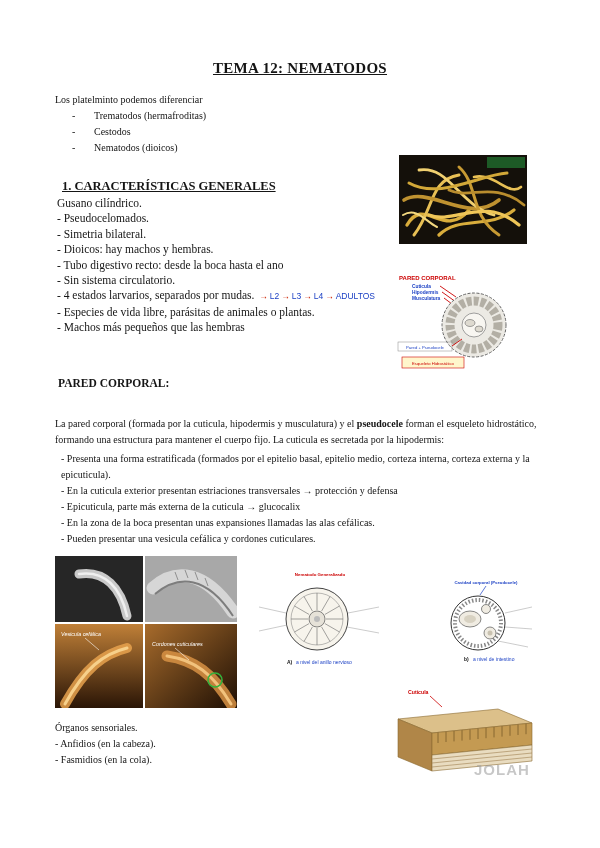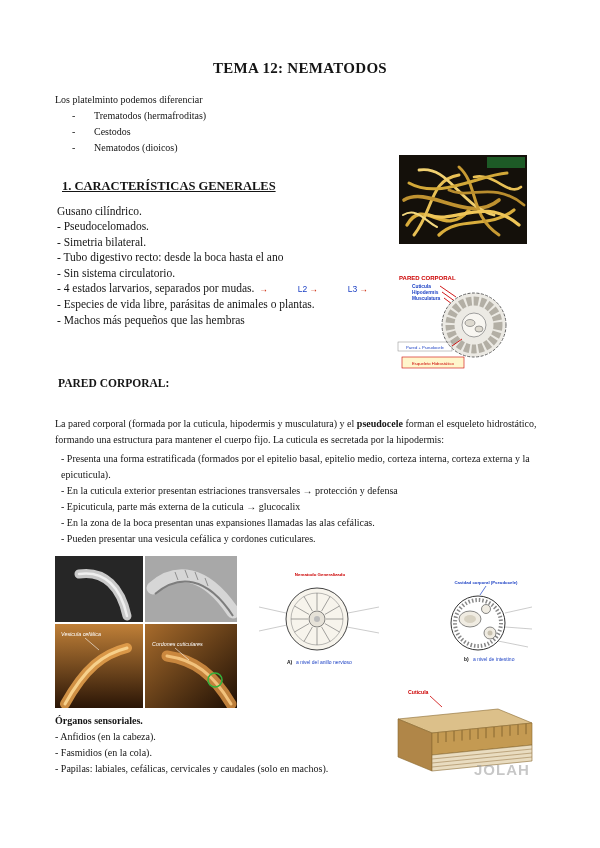--- a/index.html
+++ b/index.html
@@ -2,36 +2,36 @@
 <html><head>
 <meta charset="utf-8">
 <style>
   html,body{margin:0;padding:0;background:#888;}
   .page{
     position:relative;width:600px;height:848px;background:#ffffff;
     font-family:"Liberation Serif", serif;color:#151515;overflow:hidden;
     margin:0 auto;
   }
   .abs{position:absolute;}
-  .title{top:50px;left:0;width:600px;text-align:center;font-size:15px;font-weight:bold;letter-spacing:.3px;}
+  .title{top:50px;left:0;width:600px;text-align:center;font-size:15px;font-weight:bold;letter-spacing:.3px;text-decoration:underline;}
   .body-txt{font-size:10px;line-height:16px;}
   .intro{top:92px;left:55px;width:430px;}
   .intro-item{display:flex;padding-left:17px;}
   .intro-item .dash{width:22px;}
   .sec-heading{top:169px;left:55px;font-size:12.5px;font-weight:bold;text-decoration:underline;margin-left:7px;}
-  .gen-list{top:204px;left:57px;width:345px;}
+  .gen-list{top:196px;left:57px;width:345px;}
   .gen-list .line{line-height:15.4px;font-size:11.5px;white-space:nowrap;}
   .lv{font-size:8.5px;font-family:"Liberation Sans",sans-serif;}
   .lv-a{color:#cc2200;margin:0 2px;}
-  .lv-s{color:#1a3fc4;margin-left:28px;}
+  .lv-s{color:#1a3fc4;}
   .pared-heading{top:365px;left:58px;font-size:11.5px;font-weight:bold;}
   .pared-para{top:389px;left:55px;width:494px;margin-top:27px;}
   .pared-bullets{top:451px;left:61px;width:494px;}
   .sensorial{top:713px;left:55px;width:370px;}
-  .sens-heading{font-weight:bold;}
+  .sens-heading{font-weight:normal;margin-top:7px;}
   figure{margin:0;}
   .fig{overflow:hidden;}
   .fig svg{display:block;}
   .fig text{font-family:"Liberation Sans",sans-serif;}
   .fig-worms{left:399px;top:155px;width:128px;height:89px;}
   .fig-pared{left:396px;top:271px;width:131px;height:101px;}
   .fig-micro{left:55px;top:556px;width:182px;height:152px;}
   .fig-crossa{left:247px;top:569px;width:146px;height:102px;}
   .fig-crossb{left:420px;top:577px;width:142px;height:88px;}
   .fig-cuticle{left:380px;top:685px;width:162px;height:94px;}
@@ -58,20 +58,21 @@
       <span>Nematodos (dioicos)</span>
     </div>
   </div>
 
   <h2 class="abs sec-heading">1. CARACTERÍSTICAS GENERALES</h2>
 
   <div class="abs gen-list">
     <div class="line">Gusano cilíndrico.</div>
     <div class="line">- Pseudocelomados.</div>
     <div class="line">- Simetria bilateral.</div>
+    <div class="line">- Dioicos: hay machos y hembras.</div>
     <div class="line">- Tubo digestivo recto: desde la boca hasta el ano</div>
     <div class="line">- Sin sistema circulatorio.</div>
     <div class="line">
       <span>- 4 estados larvarios, separados por mudas.</span>
       <span class="lv">
         <span class="lv-a">→</span><span class="lv-s">L2</span><span class="lv-a">→</span><span class="lv-s">L3</span><span class="lv-a">→</span><span class="lv-s">L4</span><span class="lv-a">→</span><span class="lv-s">ADULTOS</span>
       </span>
     </div>
     <div class="line">- Especies de vida libre, parásitas de animales o plantas.</div>
     <div class="line">- Machos más pequeños que las hembras</div>
@@ -85,21 +86,20 @@
     <div>- En la cuticula exterior presentan estriaciones transversales → protección y defensa</div>
     <div>- Epicuticula, parte más externa de la cuticula → glucocalix</div>
     <div>- En la zona de la boca presentan unas expansiones llamadas las alas cefálicas.</div>
     <div>- Pueden presentar una vesicula cefálica y cordones cuticulares.</div>
   </div>
 
   <div class="abs sensorial body-txt">
     <div class="sens-heading">Órganos sensoriales.</div>
     <div>- Anfidios (en la cabeza).</div>
     <div>- Fasmidios (en la cola).</div>
-    <div>- Papilas: labiales, cefálicas, cervicales y caudales (solo en machos).</div>
   </div>
 
   <figure class="abs fig fig-worms">
     <svg width="128" height="89" viewBox="0 0 128 89">
       <rect width="128" height="89" fill="#14100a"></rect>
       <g fill="none" stroke-linecap="round">
         <path d="M8,70 C25,40 45,85 70,55" stroke="#d9ad3c" stroke-width="3.4"></path>
         <path d="M15,80 C35,55 30,25 60,20" stroke="#e8c055" stroke-width="3"></path>
         <path d="M5,45 C30,30 70,70 100,45" stroke="#bf9230" stroke-width="3.6"></path>
         <path d="M20,15 C50,10 60,50 95,60" stroke="#f0d070" stroke-width="2.8"></path>

